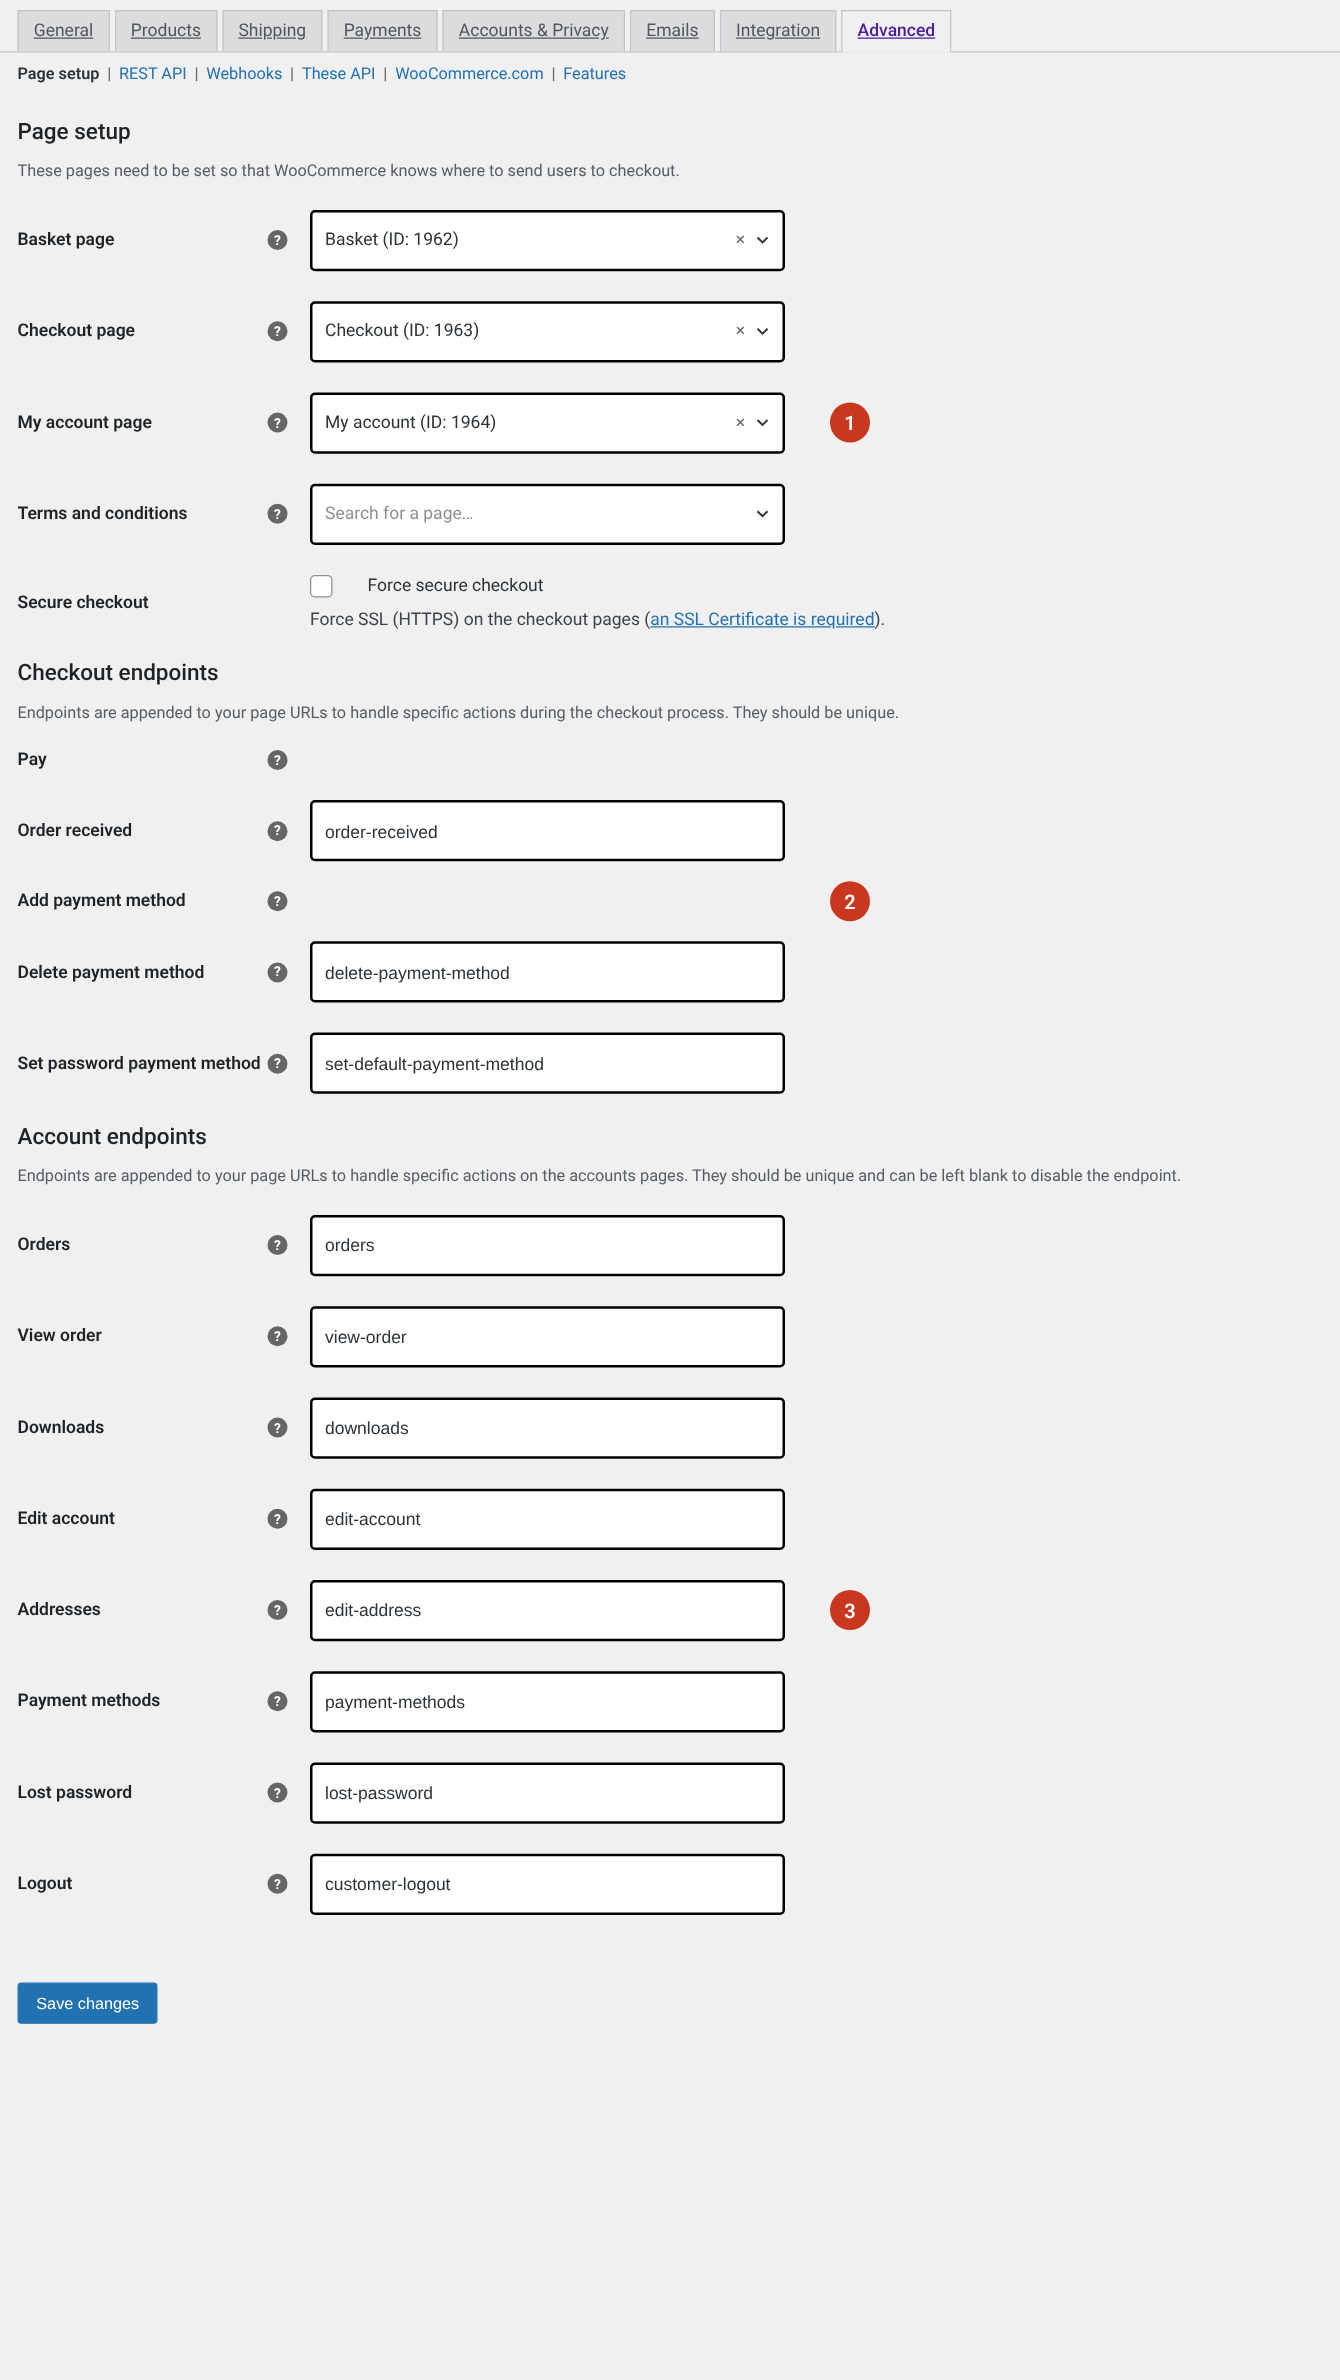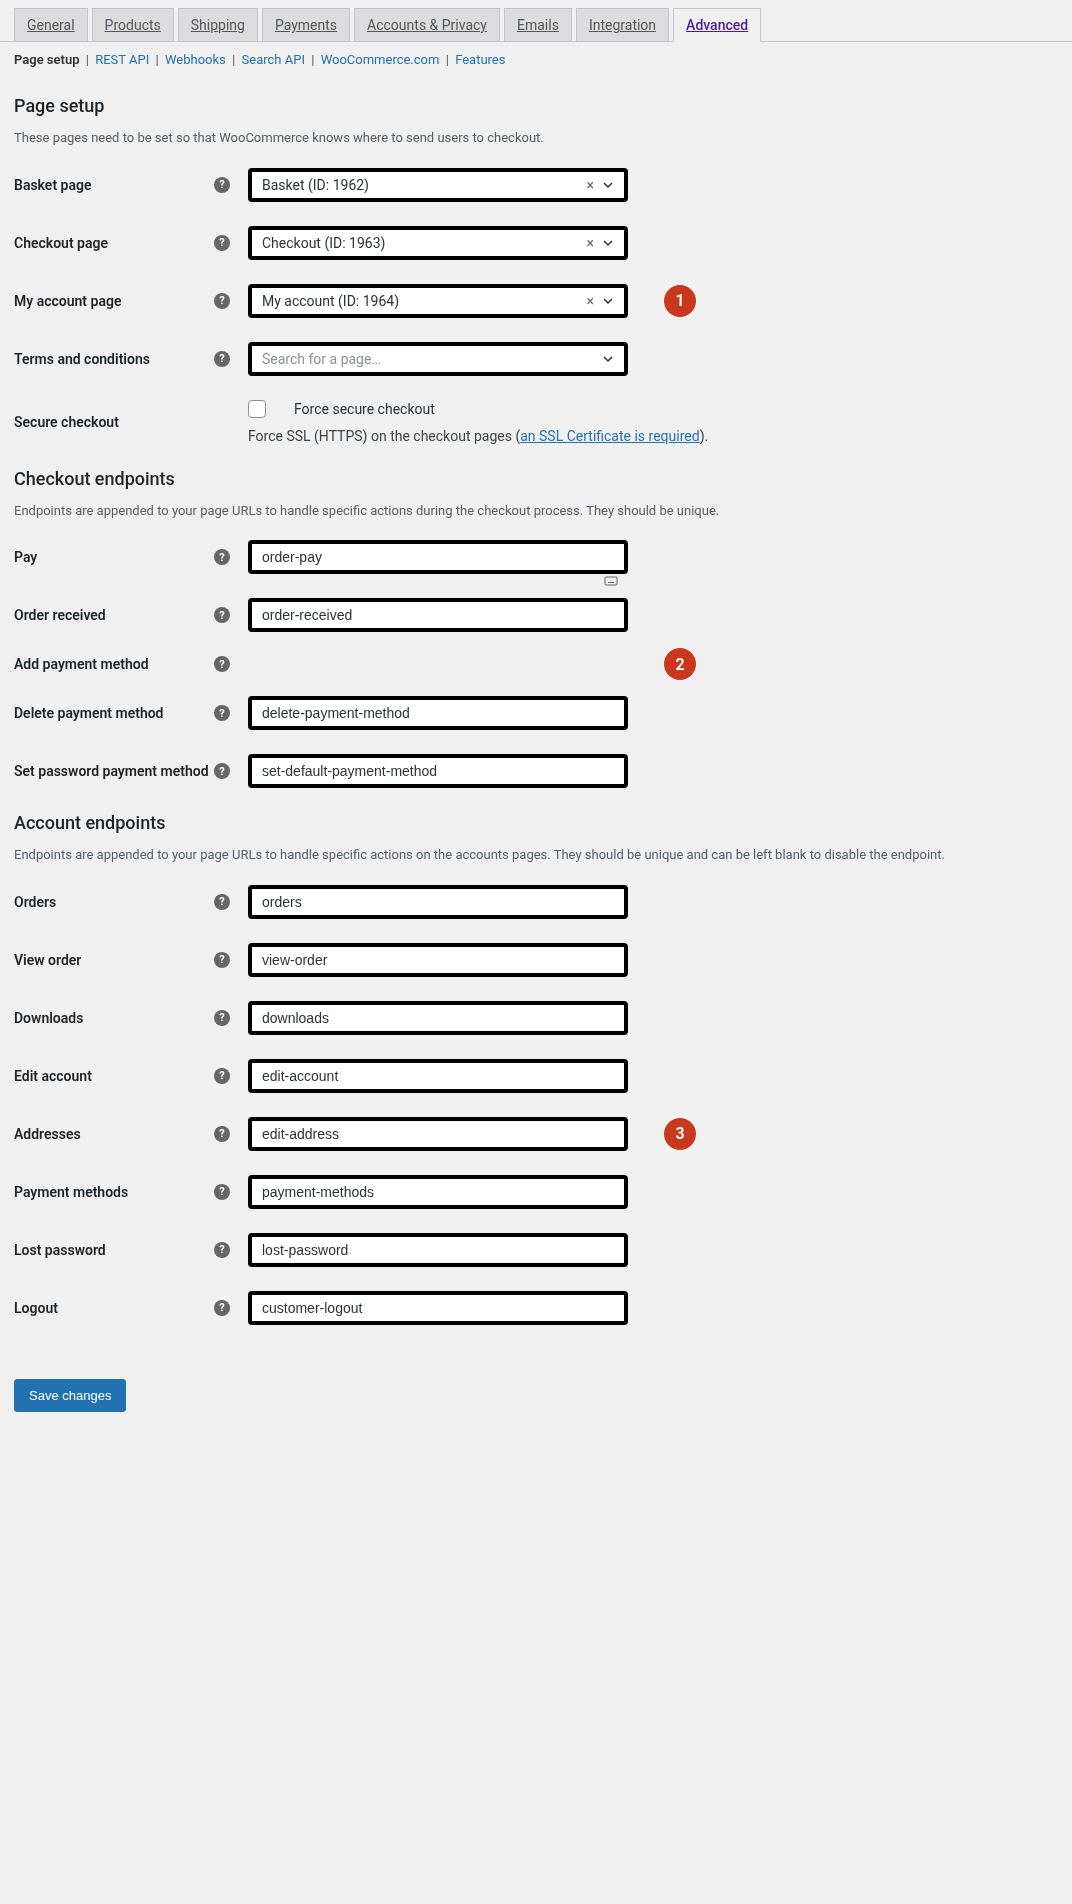--- a/index.html
+++ b/index.html
@@ -54,21 +54,21 @@
   }
   .form-label {
     width:200px; font-weight:600; color:#1d2327; font-size:14px;
   }
   .help-icon {
     width:16px; height:16px; border-radius:50%; background:#666;
     color:#fff; display:inline-flex; align-items:center; justify-content:center;
     font-size:11px; font-weight:700; margin-right:18px; flex-shrink:0;
   }
   .select-box, .text-input {
-    width:380px; height:34px; border:4px solid #000000; border-radius:4px;
+    width:380px; height:49px; border:2px solid #000000; border-radius:4px;
     background:#fff; padding:0 10px; font-size:14px; color:#2c3338;
     display:flex; align-items:center; position:relative;
   }
   .text-input { outline:none; }
   .select-box .val { flex:1; }
   .select-box .placeholder { color:#8c8f94; flex:1;}
   .select-box .clear { color:#666; margin-right:8px; cursor:pointer; font-size:14px;}
   .select-box .chev { color:#2c3338; }
   .chev svg, .clear svg { display:block; }
   .checkbox-row { display:flex; flex-direction:column; gap:10px; }
@@ -102,21 +102,21 @@
     <div class="tab">General</div>
     <div class="tab">Products</div>
     <div class="tab">Shipping</div>
     <div class="tab">Payments</div>
     <div class="tab">Accounts &amp; Privacy</div>
     <div class="tab">Emails</div>
     <div class="tab">Integration</div>
     <div class="tab active">Advanced</div>
   </div>
 
-<div class="subnav" id="subnav"><span>Page setup</span><span class="sep"> | </span><a href="#">REST API</a><span class="sep"> | </span><a href="#">Webhooks</a><span class="sep"> | </span><a href="#">Search API</a><span class="sep"> | </span><a href="#">WooCommerce.com</a><span class="sep"> | </span><a href="#">Features</a></div>
+<div class="subnav" id="subnav"><span>Page setup</span><span class="sep"> | </span><a href="#">REST API</a><span class="sep"> | </span><a href="#">Webhooks</a><span class="sep"> | </span><a href="#">These API</a><span class="sep"> | </span><a href="#">WooCommerce.com</a><span class="sep"> | </span><a href="#">Features</a></div>
 
 <div class="content">
 
   <h2 class="sect">Page setup</h2>
   <p class="desc">These pages need to be set so that WooCommerce knows where to send users to checkout.</p>
   <div id="sec1rows">
       <div class="form-row">
         <div class="form-label">Basket page</div>
         <div class="help-icon">?</div>
         <div class="select-box">
@@ -183,30 +183,20 @@
       </div>
     </div>
   </div>
 
   <h2 class="sect">Checkout endpoints</h2>
   <p class="desc">Endpoints are appended to your page URLs to handle specific actions during the checkout process. They should be unique.</p>
   <div id="sec2rows">
       <div class="form-row">
         <div class="form-label">Pay</div>
         <div class="help-icon">?</div>
-        <div style="position: relative;">
-          <input class="text-input" value="order-pay" style="">
-          <span class="input-icon"><svg width="14" height="14" viewBox="0 0 14 14">
-              <rect x="1" y="3" width="12" height="8" rx="1" fill="none" stroke="#666"></rect>
-              <line x1="3" y1="6" x2="3" y2="6" stroke="#666" stroke-width="1.5"></line>
-              <line x1="5" y1="6" x2="5" y2="6" stroke="#666" stroke-width="1.5"></line>
-              <line x1="7" y1="6" x2="7" y2="6" stroke="#666" stroke-width="1.5"></line>
-              <line x1="4" y1="8.5" x2="10" y2="8.5" stroke="#666"></line>
-            </svg></span>
-        </div>
       </div>
       <div class="form-row">
         <div class="form-label">Order received</div>
         <div class="help-icon">?</div>
         <div style="position: relative;">
           <input class="text-input" value="order-received" style="">
         </div>
       </div>
       <div class="form-row">
         <div class="form-label">Add payment method</div>

